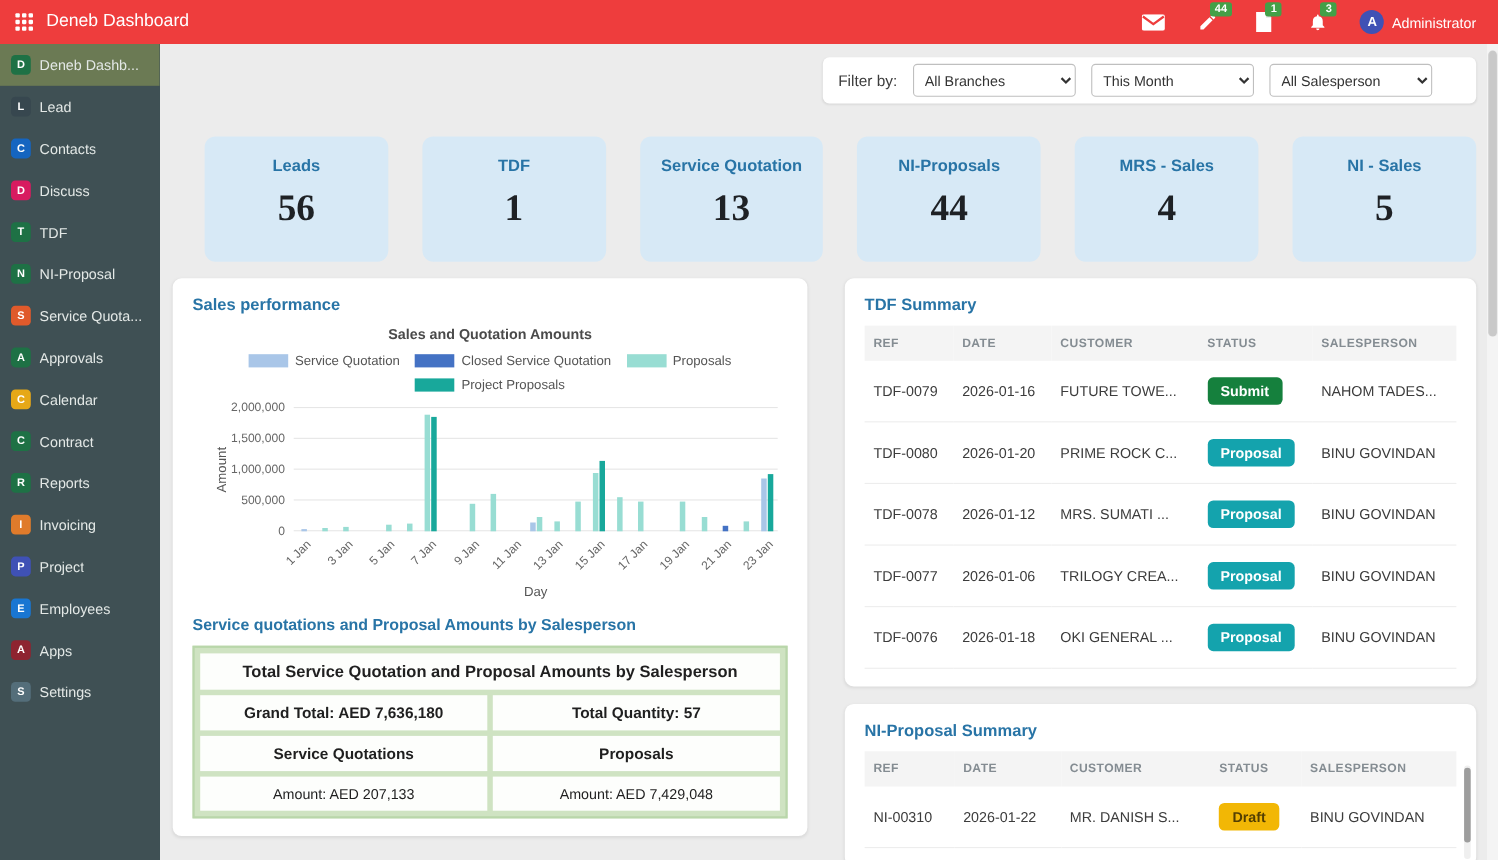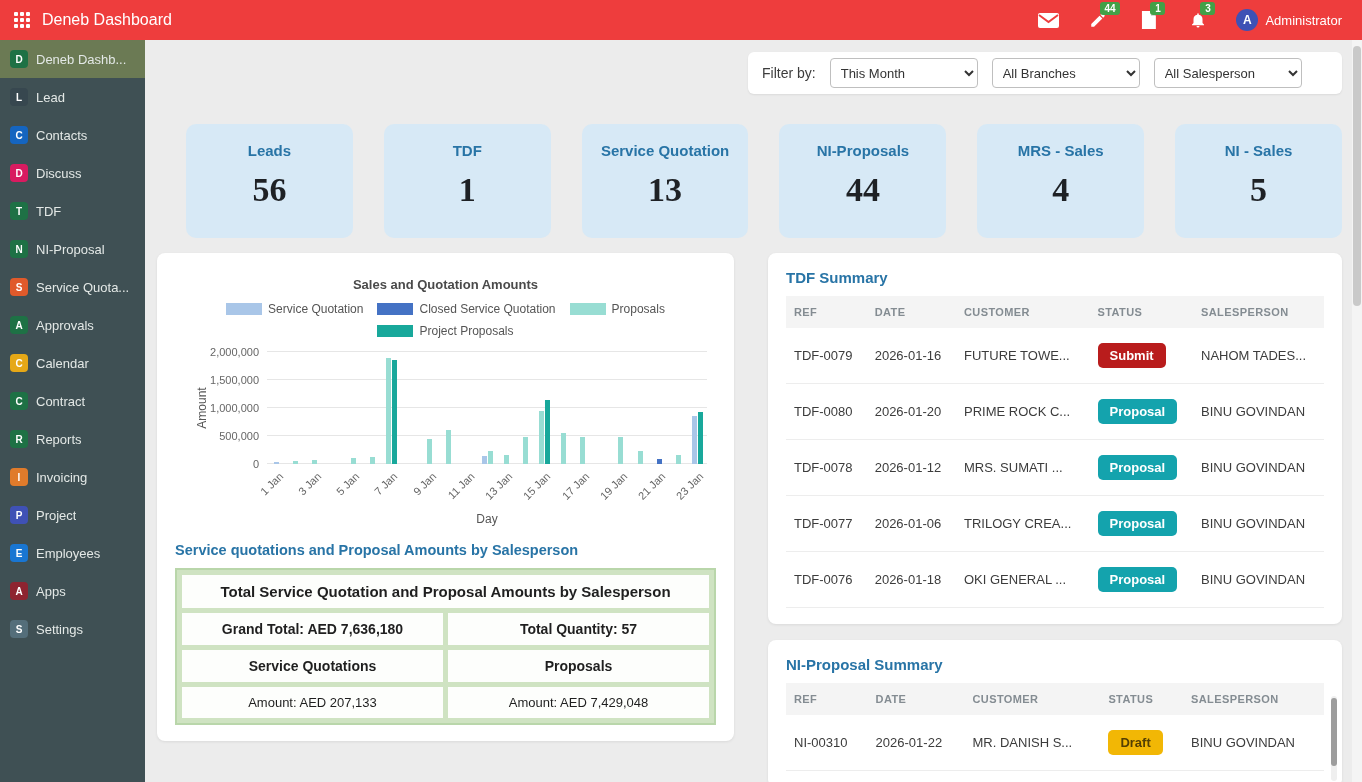--- a/index.html
+++ b/index.html
@@ -194,22 +194,22 @@
         <span class="sb-icon" style="background: rgb(84, 110, 122);">S</span>
         <span class="sb-label">Settings</span>
       </div>
     </div>
 </aside>
 
 <div class="main">
 
   <div class="filter-card">
     <span class="filter-label">Filter by:</span>
+    <select><option>All Branches</option></select>
     <select><option>This Month</option></select>
-    <select><option>All Branches</option></select>
     <select><option>All Salesperson</option></select>
   </div>
 
   <div class="stats-row" id="stats-row">
       <div class="stat-card">
         <div class="stat-title">Leads</div>
         <div class="stat-value">56</div>
       </div>
       <div class="stat-card">
         <div class="stat-title">TDF</div>
@@ -229,20 +229,21 @@
       </div>
       <div class="stat-card">
         <div class="stat-title">NI - Sales</div>
         <div class="stat-value">5</div>
       </div>
     </div>
 
   <div class="panels">
 
     <section class="panel left-panel">
+      <h2 class="panel-title">Sales performance</h2>
 
       <div class="chart-title">Sales and Quotation Amounts</div>
       <div class="legend" id="chart-legend">
           <span class="legend-item">
             <span class="legend-swatch" style="background: rgb(169, 198, 232);"></span>
             <span>Service Quotation</span>
           </span>
           <span class="legend-item">
             <span class="legend-swatch" style="background: rgb(68, 114, 196);"></span>
             <span>Closed Service Quotation</span>
@@ -333,21 +334,21 @@
                 <th>CUSTOMER</th>
                 <th>STATUS</th>
                 <th>SALESPERSON</th>
               </tr>
             </thead>
             <tbody>
               <tr>
                 <td>TDF-0079</td>
                 <td>2026-01-16</td>
                 <td>FUTURE TOWE...</td>
-                <td><span class="badge" style="background: #b91c1c; color: rgb(255, 255, 255);">Submit</span></td>
+                <td><span class="badge" style="background: #15803d; color: rgb(255, 255, 255);">Submit</span></td>
                 <td>NAHOM TADES...</td>
               </tr>
               <tr>
                 <td>TDF-0080</td>
                 <td>2026-01-20</td>
                 <td>PRIME ROCK C...</td>
                 <td><span class="badge" style="background: rgb(20, 163, 173); color: rgb(255, 255, 255);">Proposal</span></td>
                 <td>BINU GOVINDAN</td>
               </tr>
               <tr>

